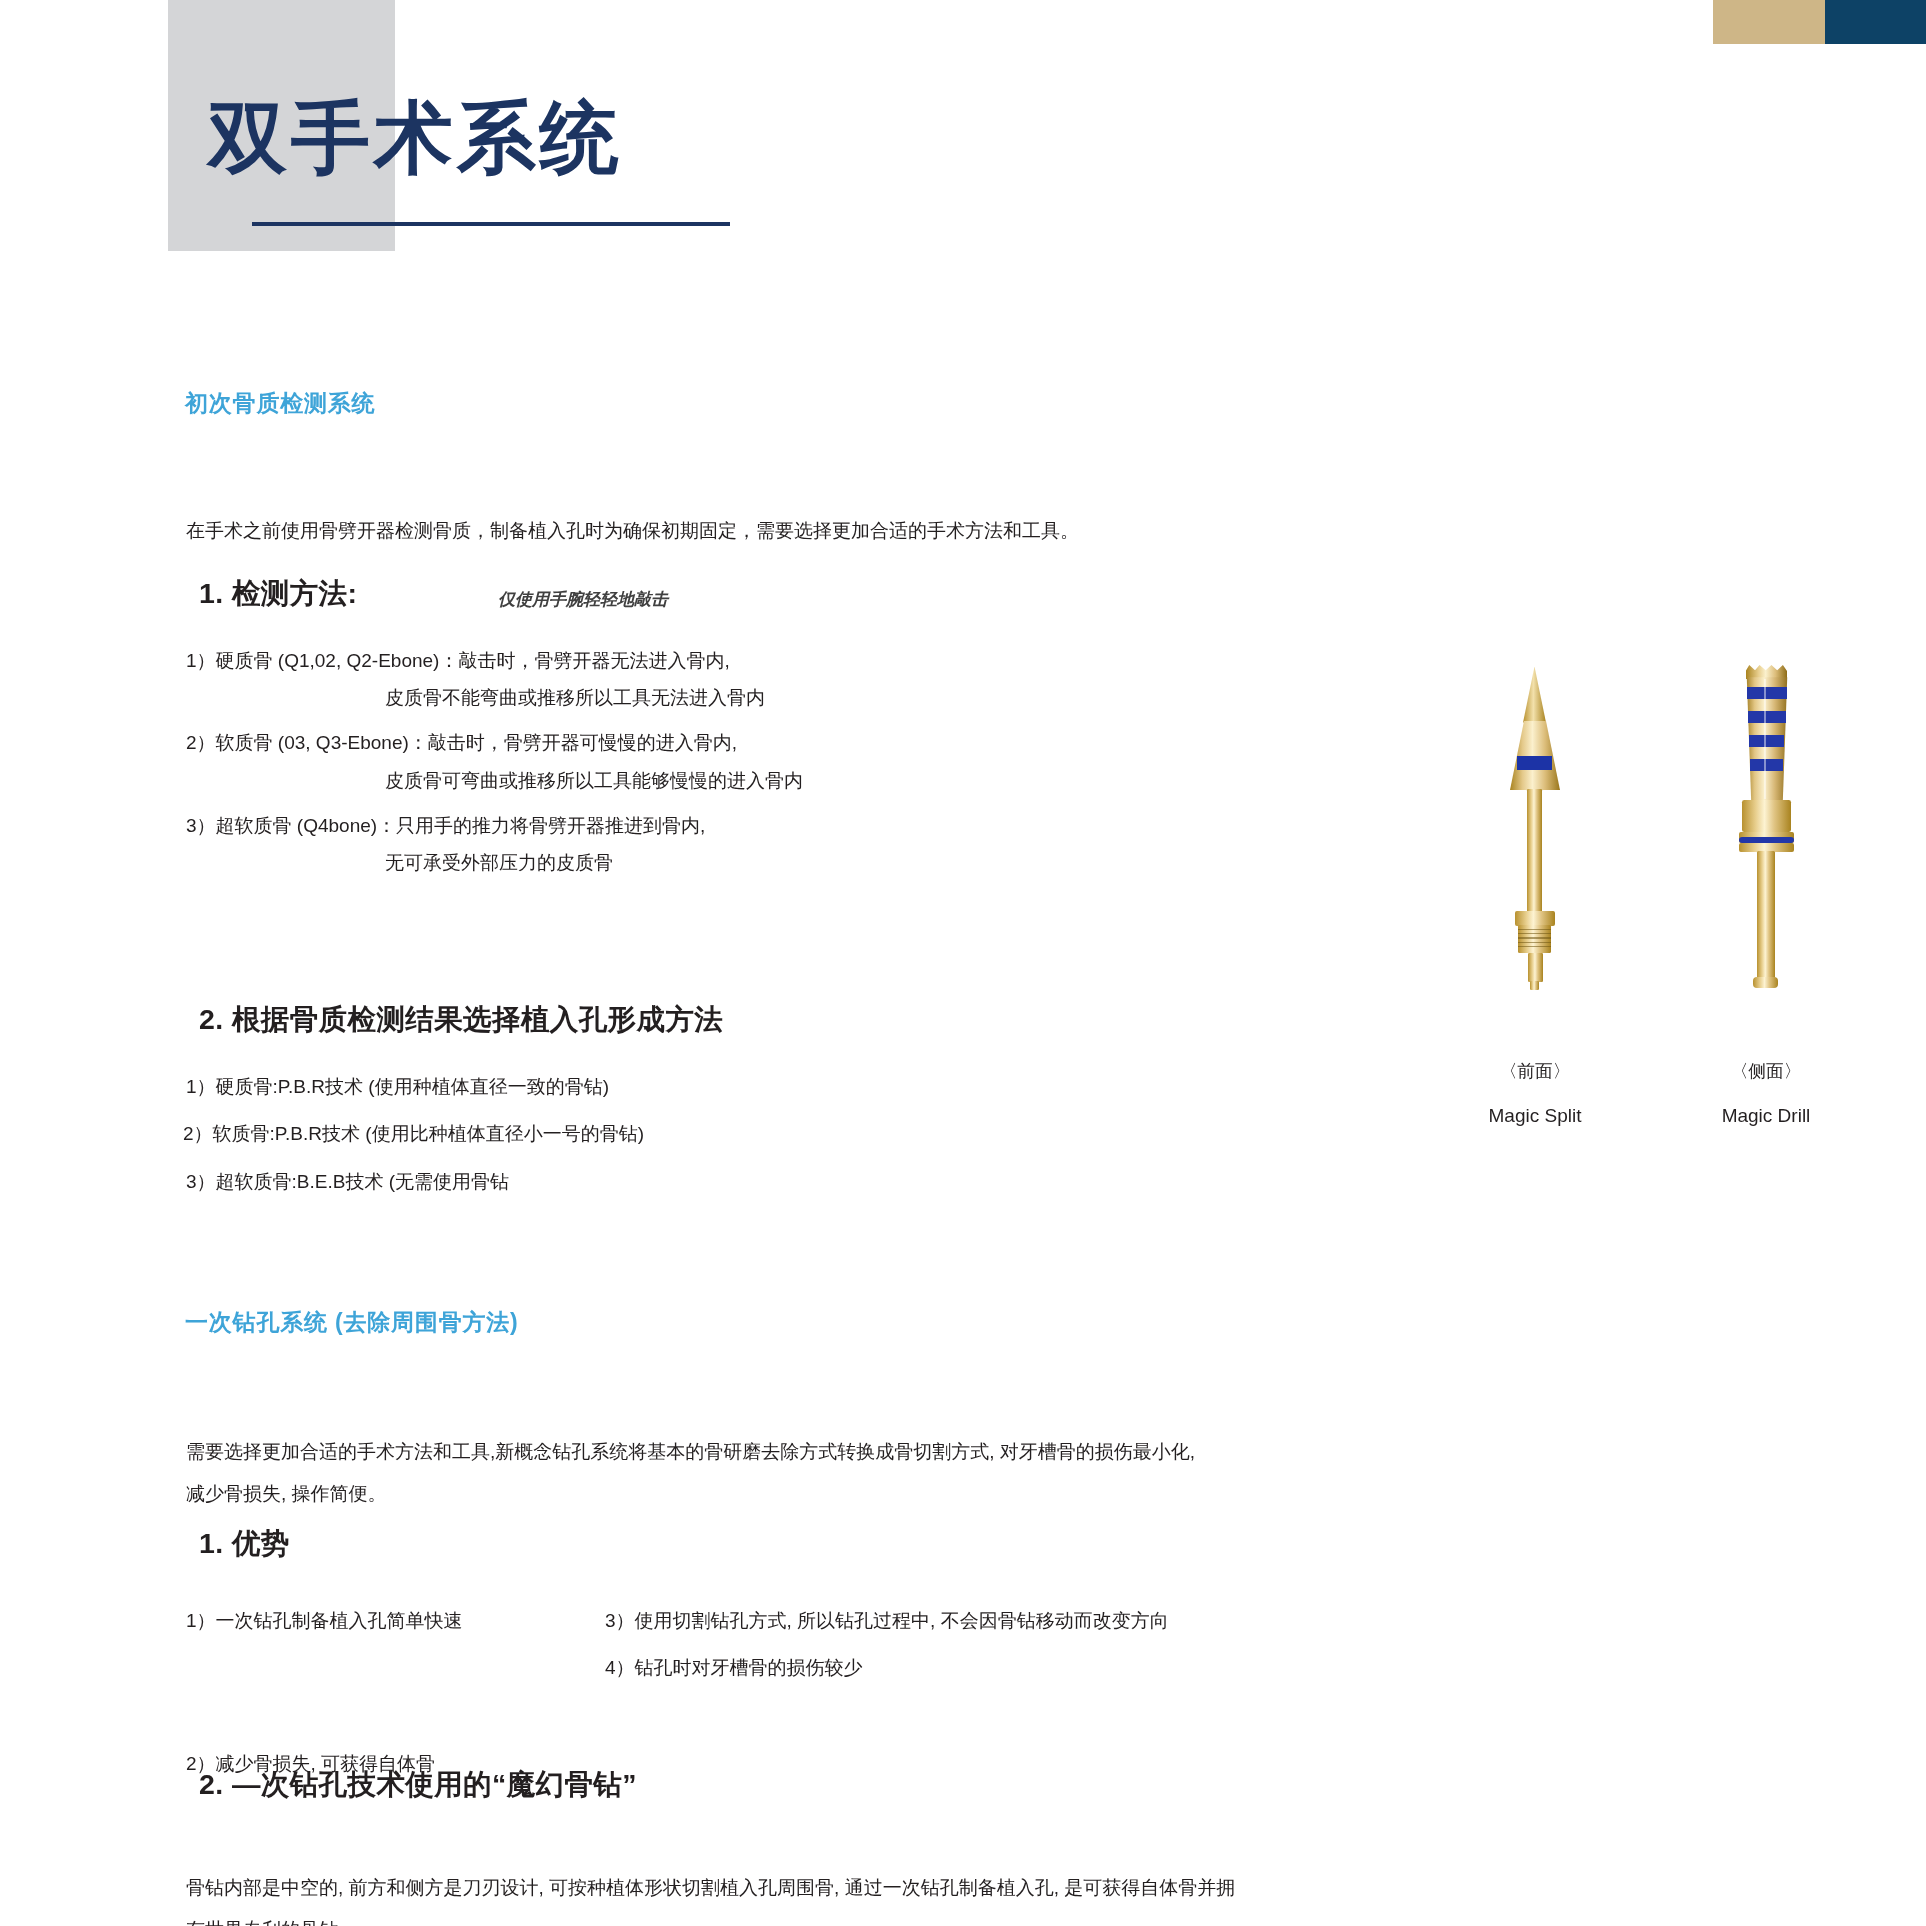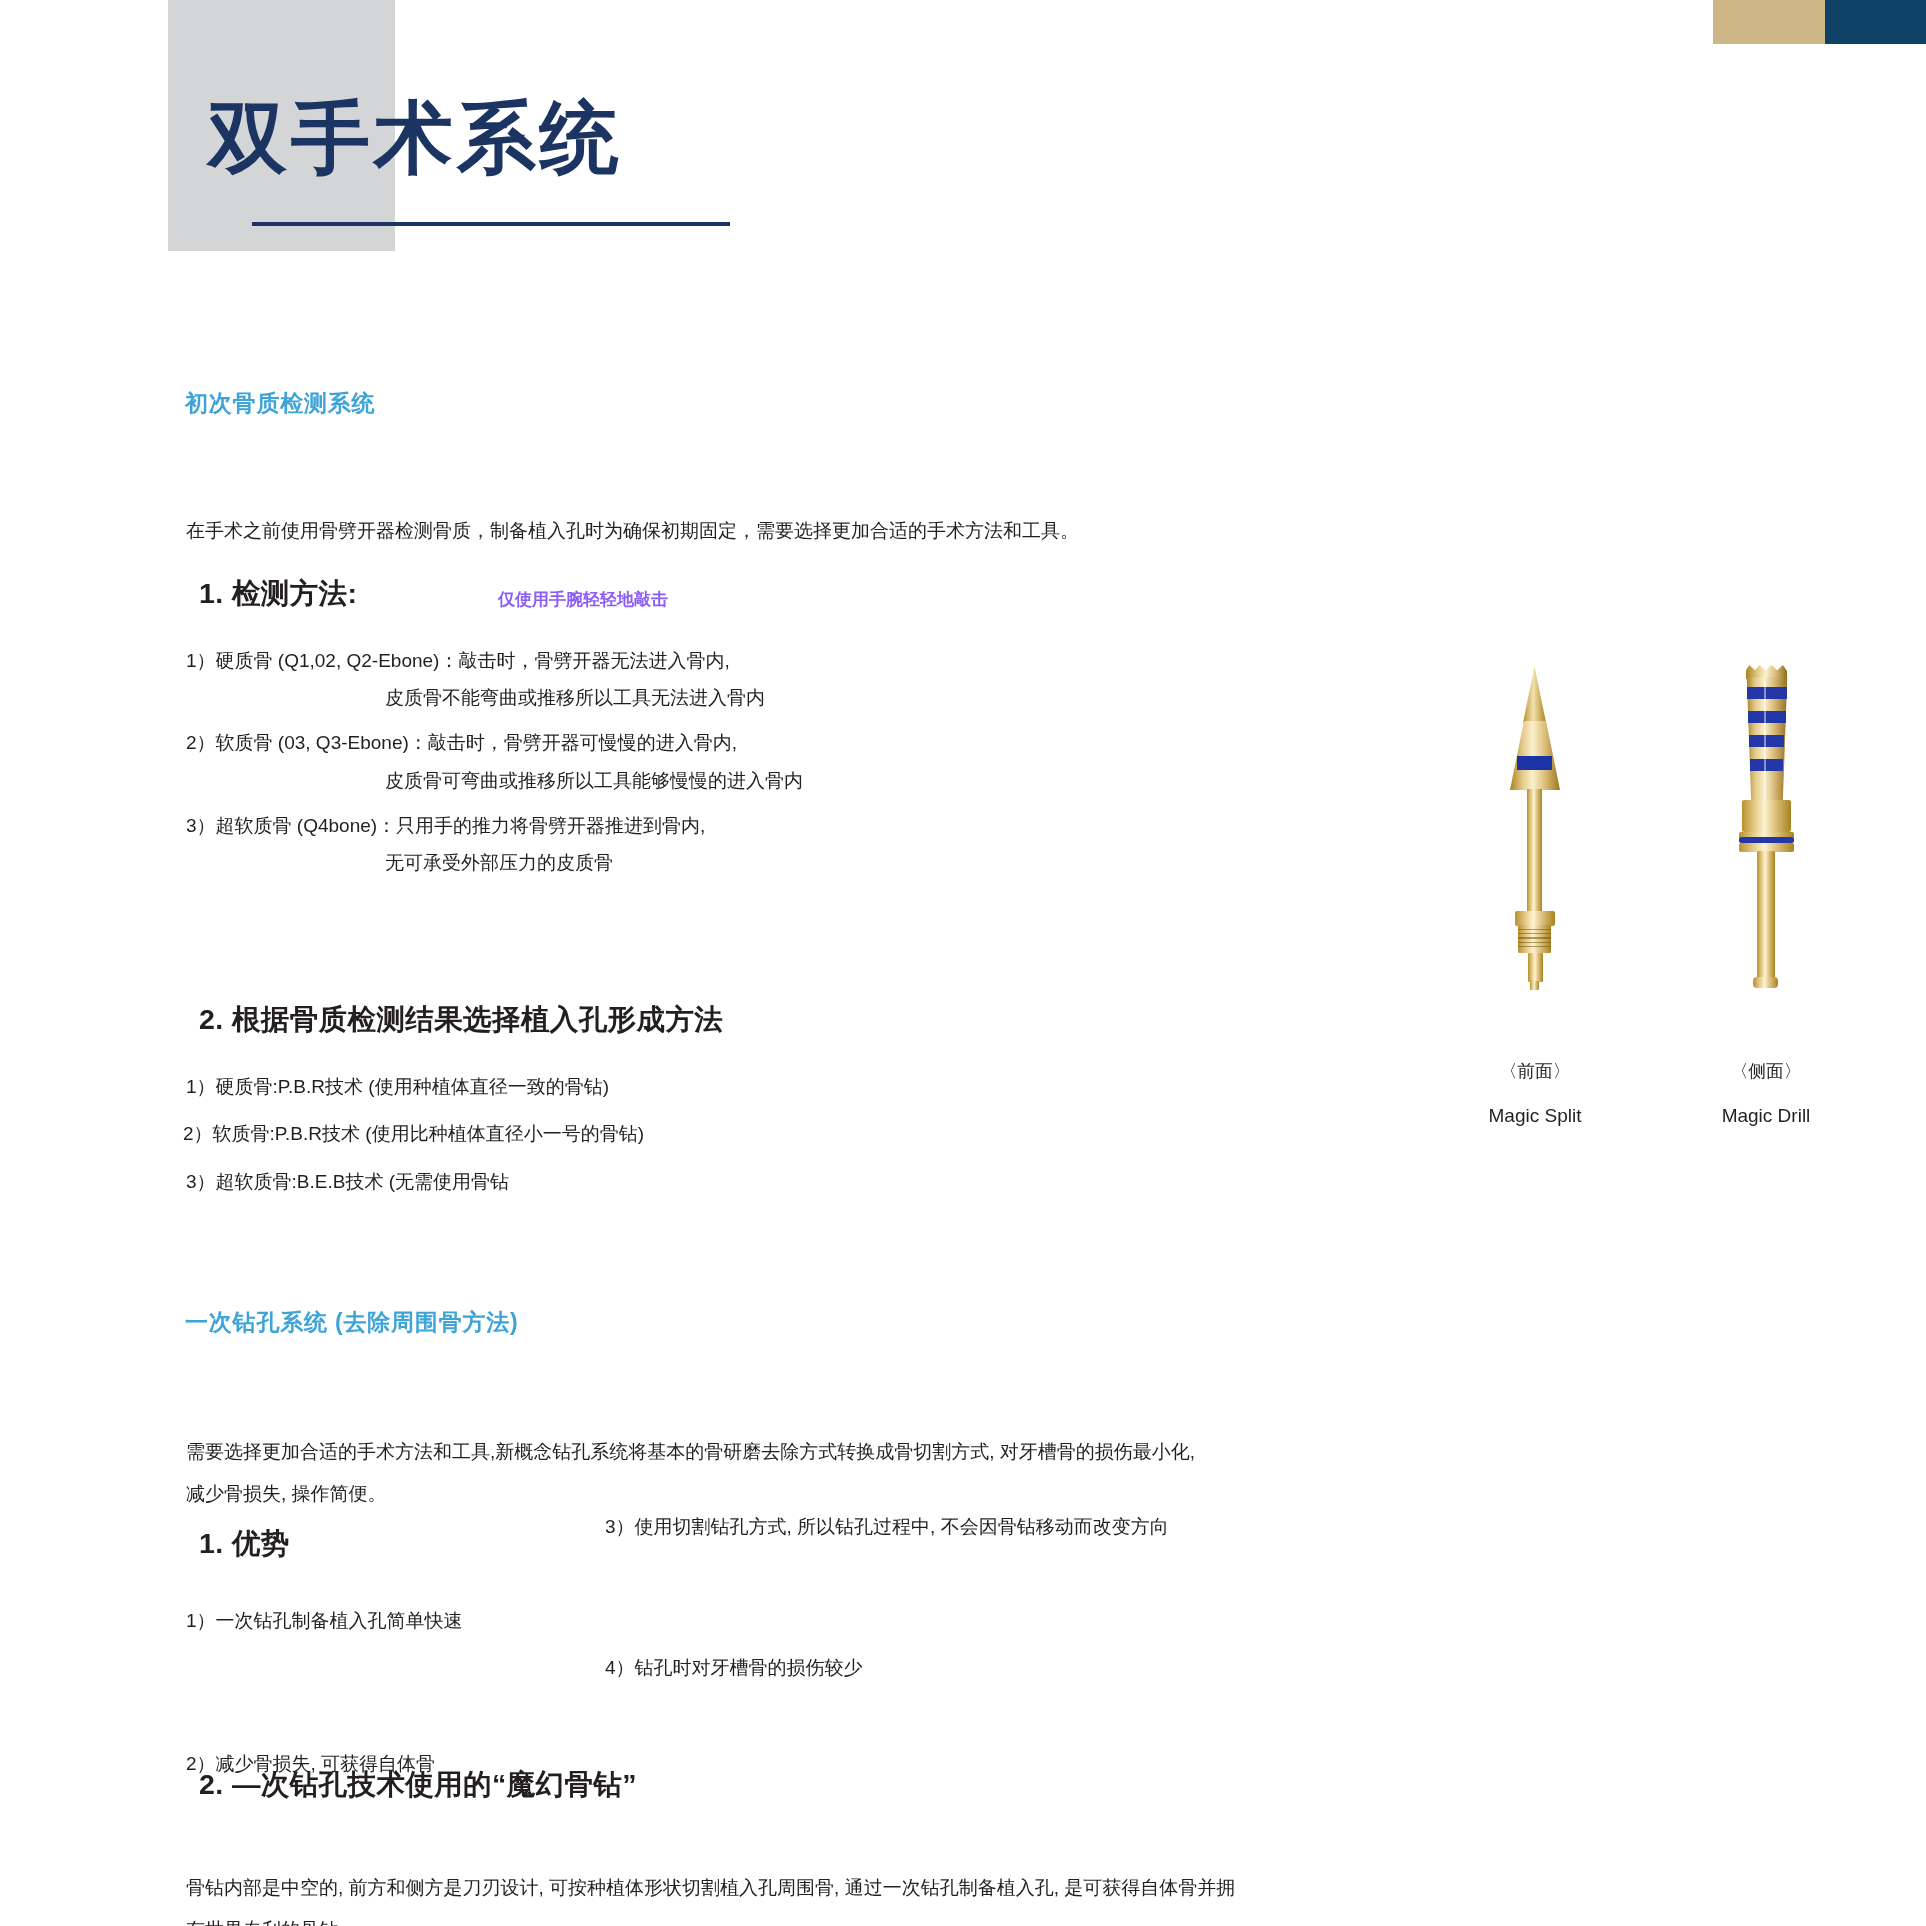--- a/index.html
+++ b/index.html
@@ -67,23 +67,24 @@
     font-weight: 700;
     color: #231f20;
     letter-spacing: 0.4px;
     white-space: nowrap;
     line-height: 1;
   }
   .accent-note {
     position: absolute;
     font-size: 17px;
     font-weight: 700;
-    color: #8b5cf6;
-    white-space: nowrap;
-    line-height: 1;
+    color: #404040;
+    white-space: nowrap;
+    line-height: 1;
+    font-style: italic;
   }
   .body-text {
     position: absolute;
     font-size: 19px;
     color: #231f20;
     line-height: 1.55;
     white-space: nowrap;
     margin-top: 30px;
   }
   .indent-line {
@@ -201,20 +202,20 @@
 
 <div class="sec-head" style="left:185px; top:1311px;">一次钻孔系统 (去除周围骨方法)</div>
 
 <div class="body-text" style="left:186px; top:1407px;">需要选择更加合适的手术方法和工具,新概念钻孔系统将基本的骨研磨去除方式转换成骨切割方式, 对牙槽骨的损伤最小化,</div>
 <div class="body-text" style="left:186px; top:1449px;">减少骨损失, 操作简便。</div>
 
 <div class="sub-head" style="left:199px; top:1529px;">1. 优势</div>
 
 <div class="indent-line" style="left:186px; top:1606px;">1）一次钻孔制备植入孔简单快速</div>
 <div class="indent-line" style="left:186px; top:1749px;">2）减少骨损失, 可获得自体骨</div>
-<div class="indent-line" style="left:605px; top:1512px;">3）使用切割钻孔方式, 所以钻孔过程中, 不会因骨钻移动而改变方向</div>
+<div class="indent-line" style="left:605px; top:1606px;">3）使用切割钻孔方式, 所以钻孔过程中, 不会因骨钻移动而改变方向</div>
 <div class="indent-line" style="left:605px; top:1653px;">4）钻孔时对牙槽骨的损伤较少</div>
 
 <div class="sub-head" style="left:199px; top:1770px;">2. —次钻孔技术使用的“魔幻骨钻”</div>
 
 <div class="body-text" style="left:186px; top:1843px;">骨钻内部是中空的, 前方和侧方是刀刃设计, 可按种植体形状切割植入孔周围骨, 通过一次钻孔制备植入孔, 是可获得自体骨并拥</div>
 <div class="body-text" style="left:186px; top:1885px;">有世界专利的骨钻。</div>
 
 
 </body></html>

